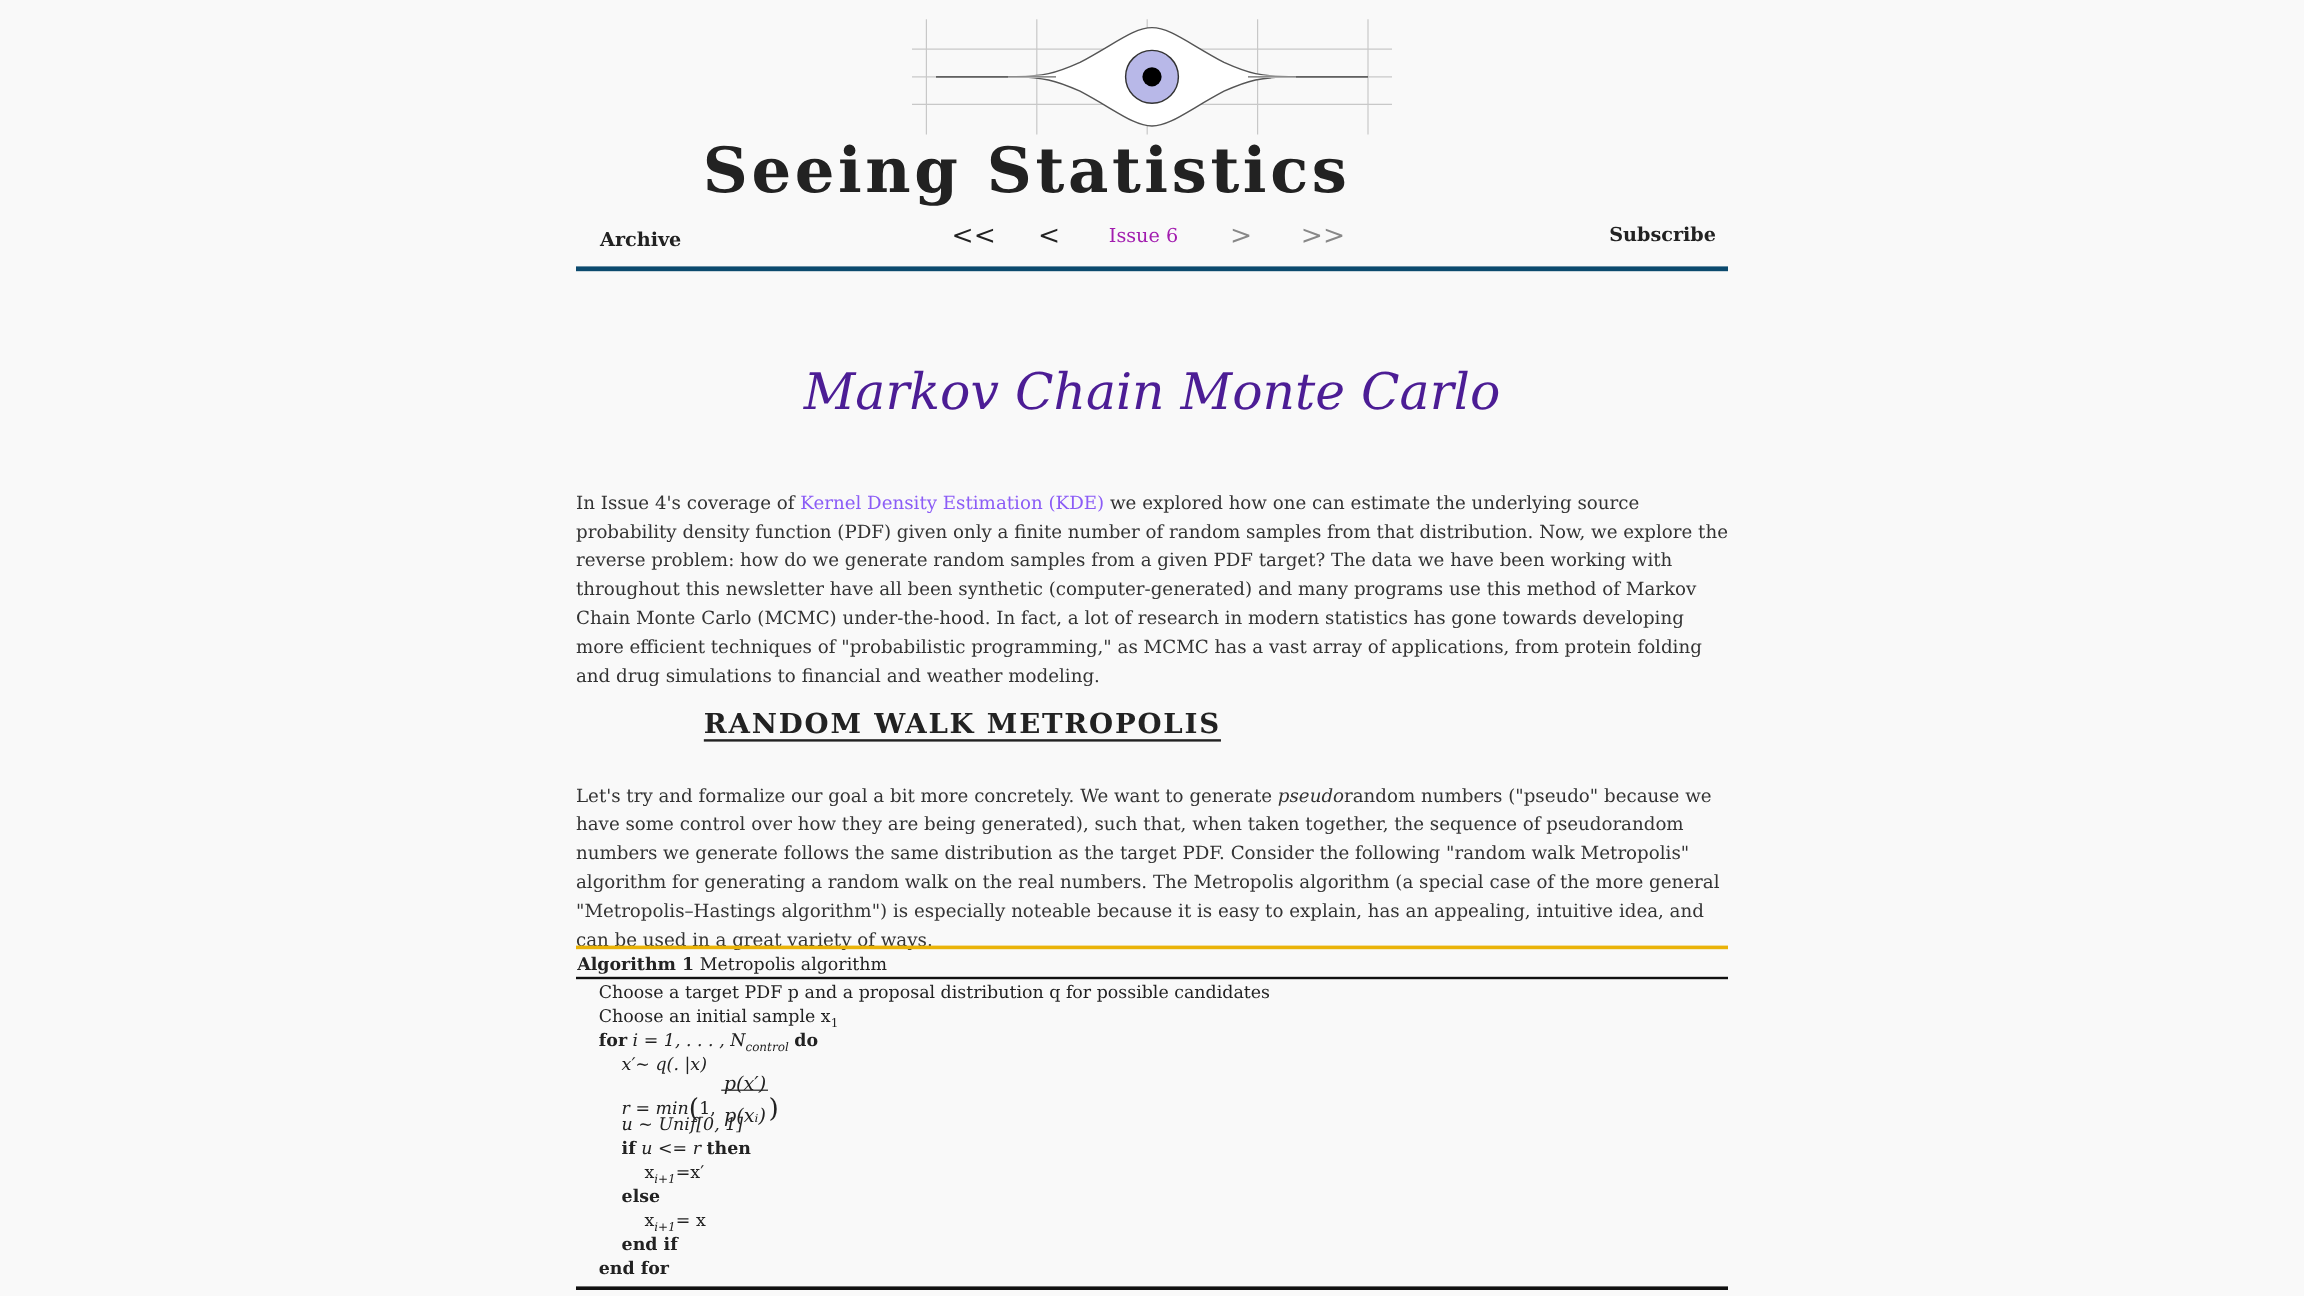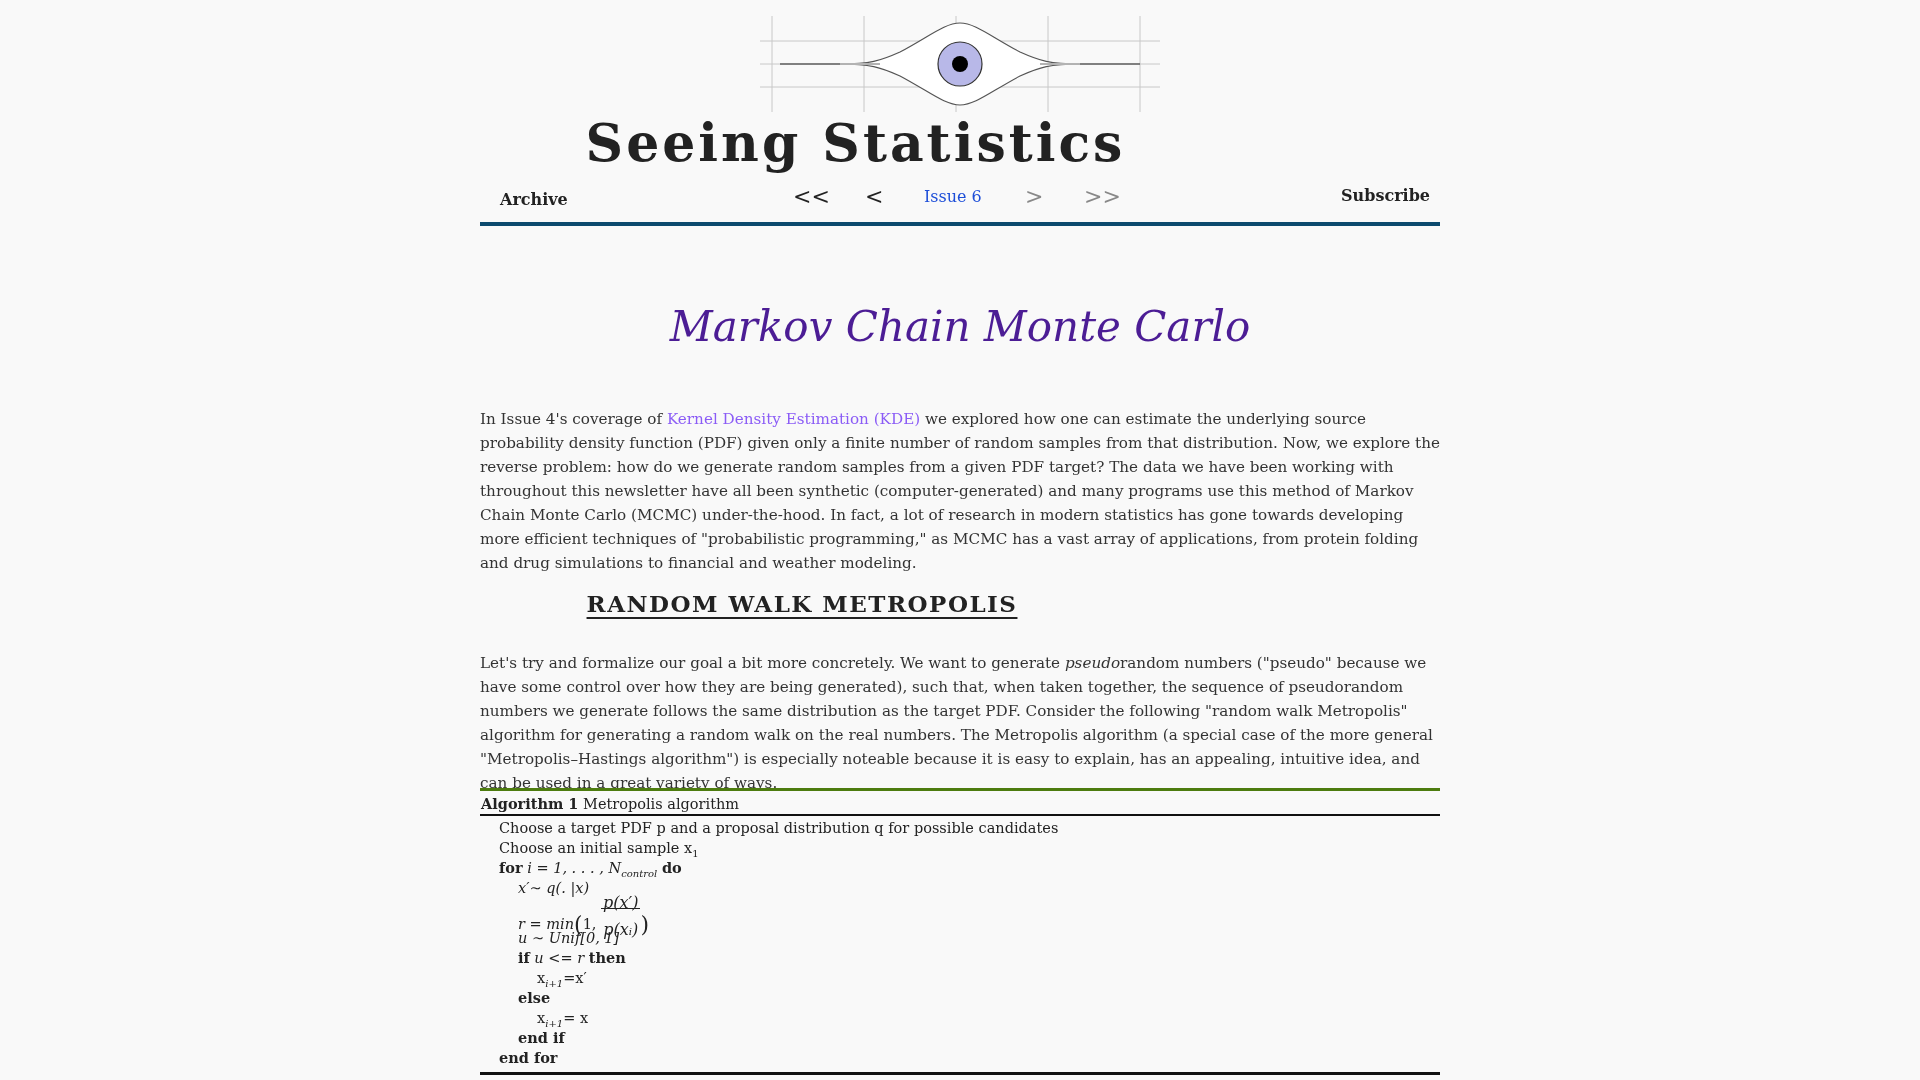--- a/index.html
+++ b/index.html
@@ -18,42 +18,42 @@
     }
     .nav {
       position: absolute; left: 480px; width: 960px; top: 178px; height: 44px;
       border-bottom: 4px solid #0c4a6e;
     }
     .nav a { position: absolute; text-decoration: none; color: #222; font-size: 16px; cursor: pointer; }
     .nav .archive { left: 20px; top: 12px; font-weight: bold; }
     .nav .subscribe { right: 10px; top: 8px; font-weight: bold; }
     .nav .first { left: 313px; top: 6px; font-size: 22px; }
     .nav .prev { left: 385px; top: 6px; font-size: 22px; }
-    .nav .issue { position: absolute; left: 444px; top: 9px; font-size: 16px; color: #1d4ed8; text-align: right; }
+    .nav .issue { position: absolute; left: 444px; top: 9px; font-size: 16px; color: #a21caf; text-align: right; }
     .nav .next { left: 545px; top: 6px; font-size: 22px; color: #888; }
     .nav .last { left: 604px; top: 6px; font-size: 22px; color: #888; }
     .article-title {
       position: absolute; left: 0; width: 1920px; top: 302px; text-align: center;
       font-style: italic; font-size: 42px; font-weight: normal; margin: 0; color: #4c1d95;
     }
     .para {
       position: absolute; left: 480px; width: 960px; margin: 0;
       font-size: 15.2px; line-height: 24px; color: #333; text-align: left;
     }
     .p1 { top: 407px; }
     .p2 { top: 651px; }
     .para a { color: #8b5cf6; text-decoration: none; }
     .section-heading {
       position: absolute; left: 0; width: 1604px; top: 590px; text-align: center; margin: 0;
       font-size: 23px; font-weight: bold; letter-spacing: 1.5px;
     }
     .section-heading span { text-decoration: underline; text-underline-offset: 5px; text-decoration-thickness: 2px; }
     .algo {
       position: absolute; left: 480px; width: 960px; top: 788px;
-      border-top: 3px solid #4d7c0f; border-bottom: 3px solid #111;
+      border-top: 3px solid #eab308; border-bottom: 3px solid #111;
       font-size: 14.5px; color: #222;
     }
     .algo-caption { padding: 4px 1px 2px 1px; border-bottom: 2px solid #111; }
     .algo-caption b { font-weight: bold; }
     .algo-body { padding: 2px 0 4px 0; }
     .line { height: 20px; line-height: 20px; white-space: nowrap; }
     .l0 { padding-left: 19px; }
     .l1 { padding-left: 38px; }
     .l2 { padding-left: 57px; }
     .kw { font-weight: bold; }

